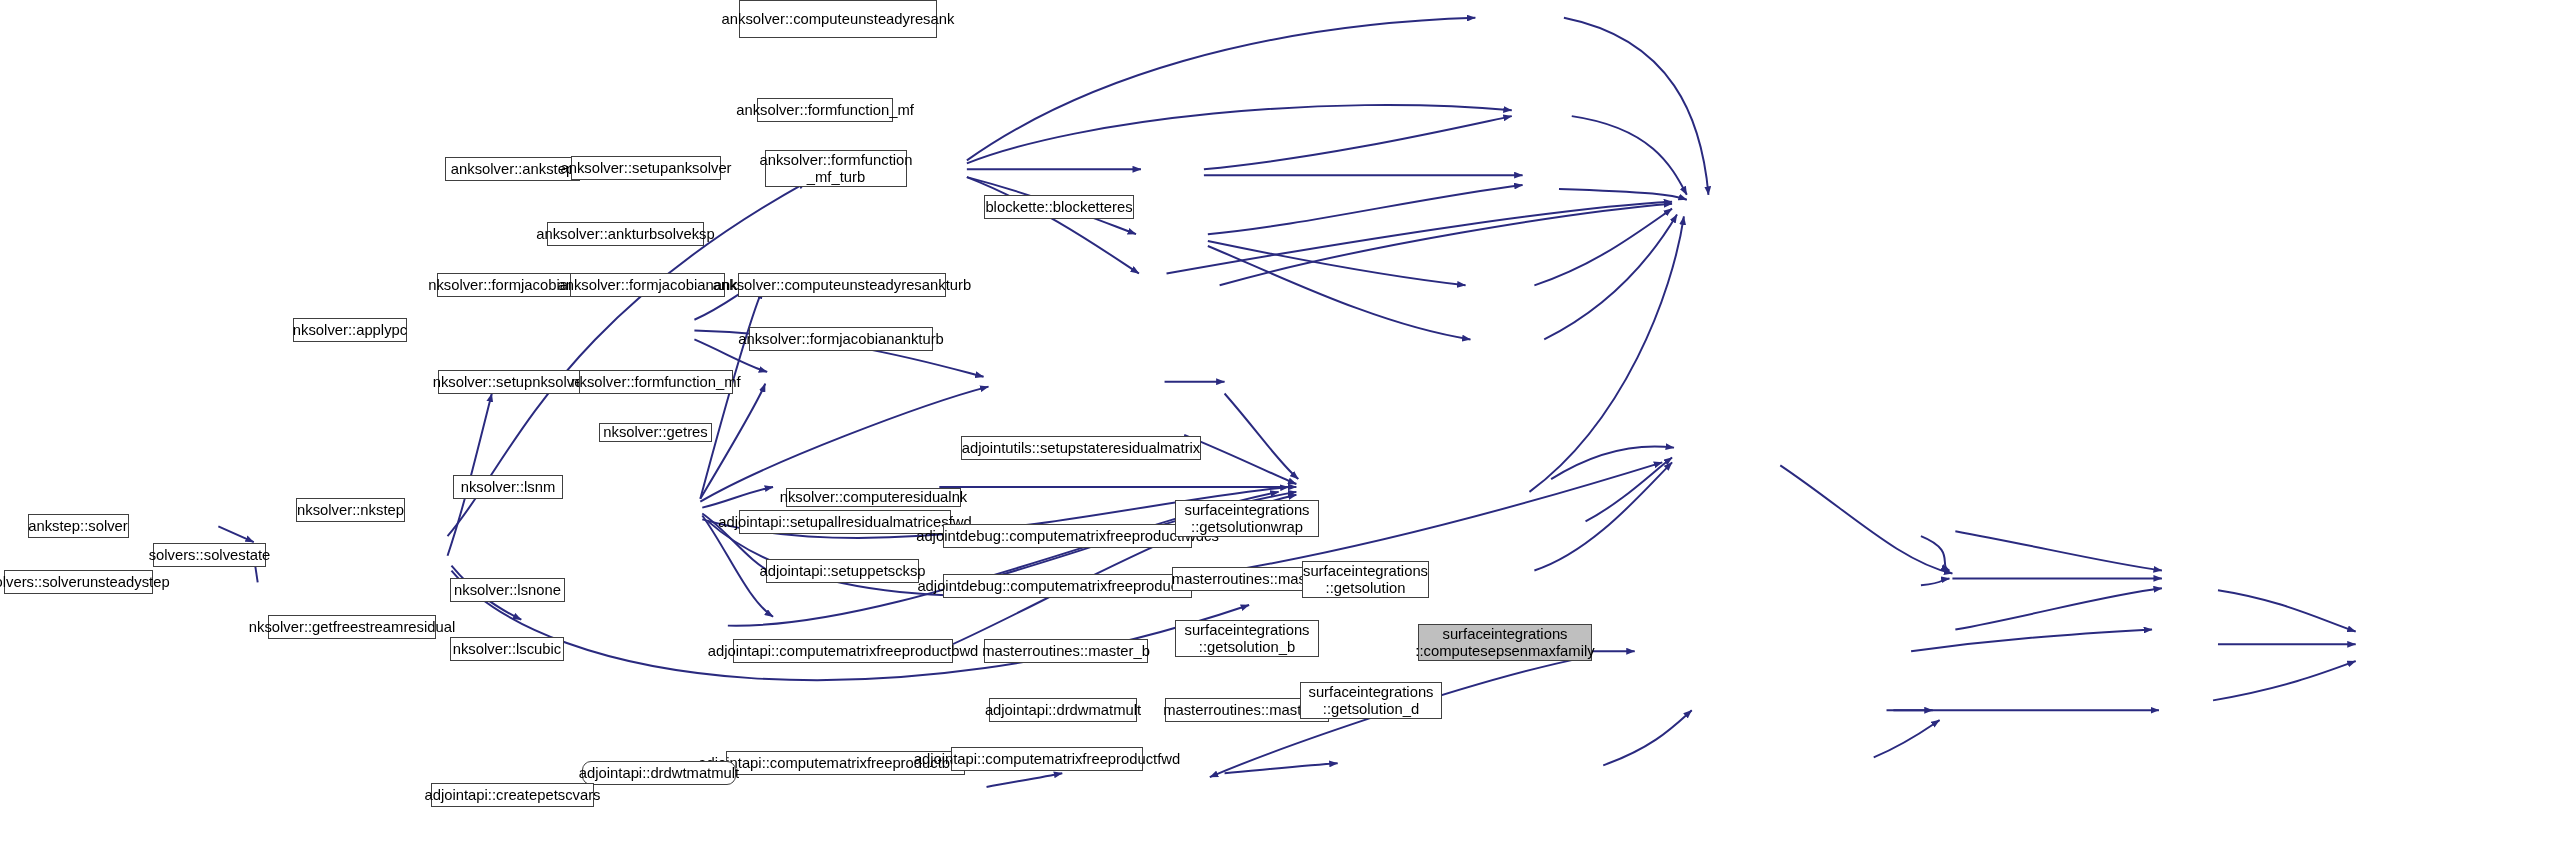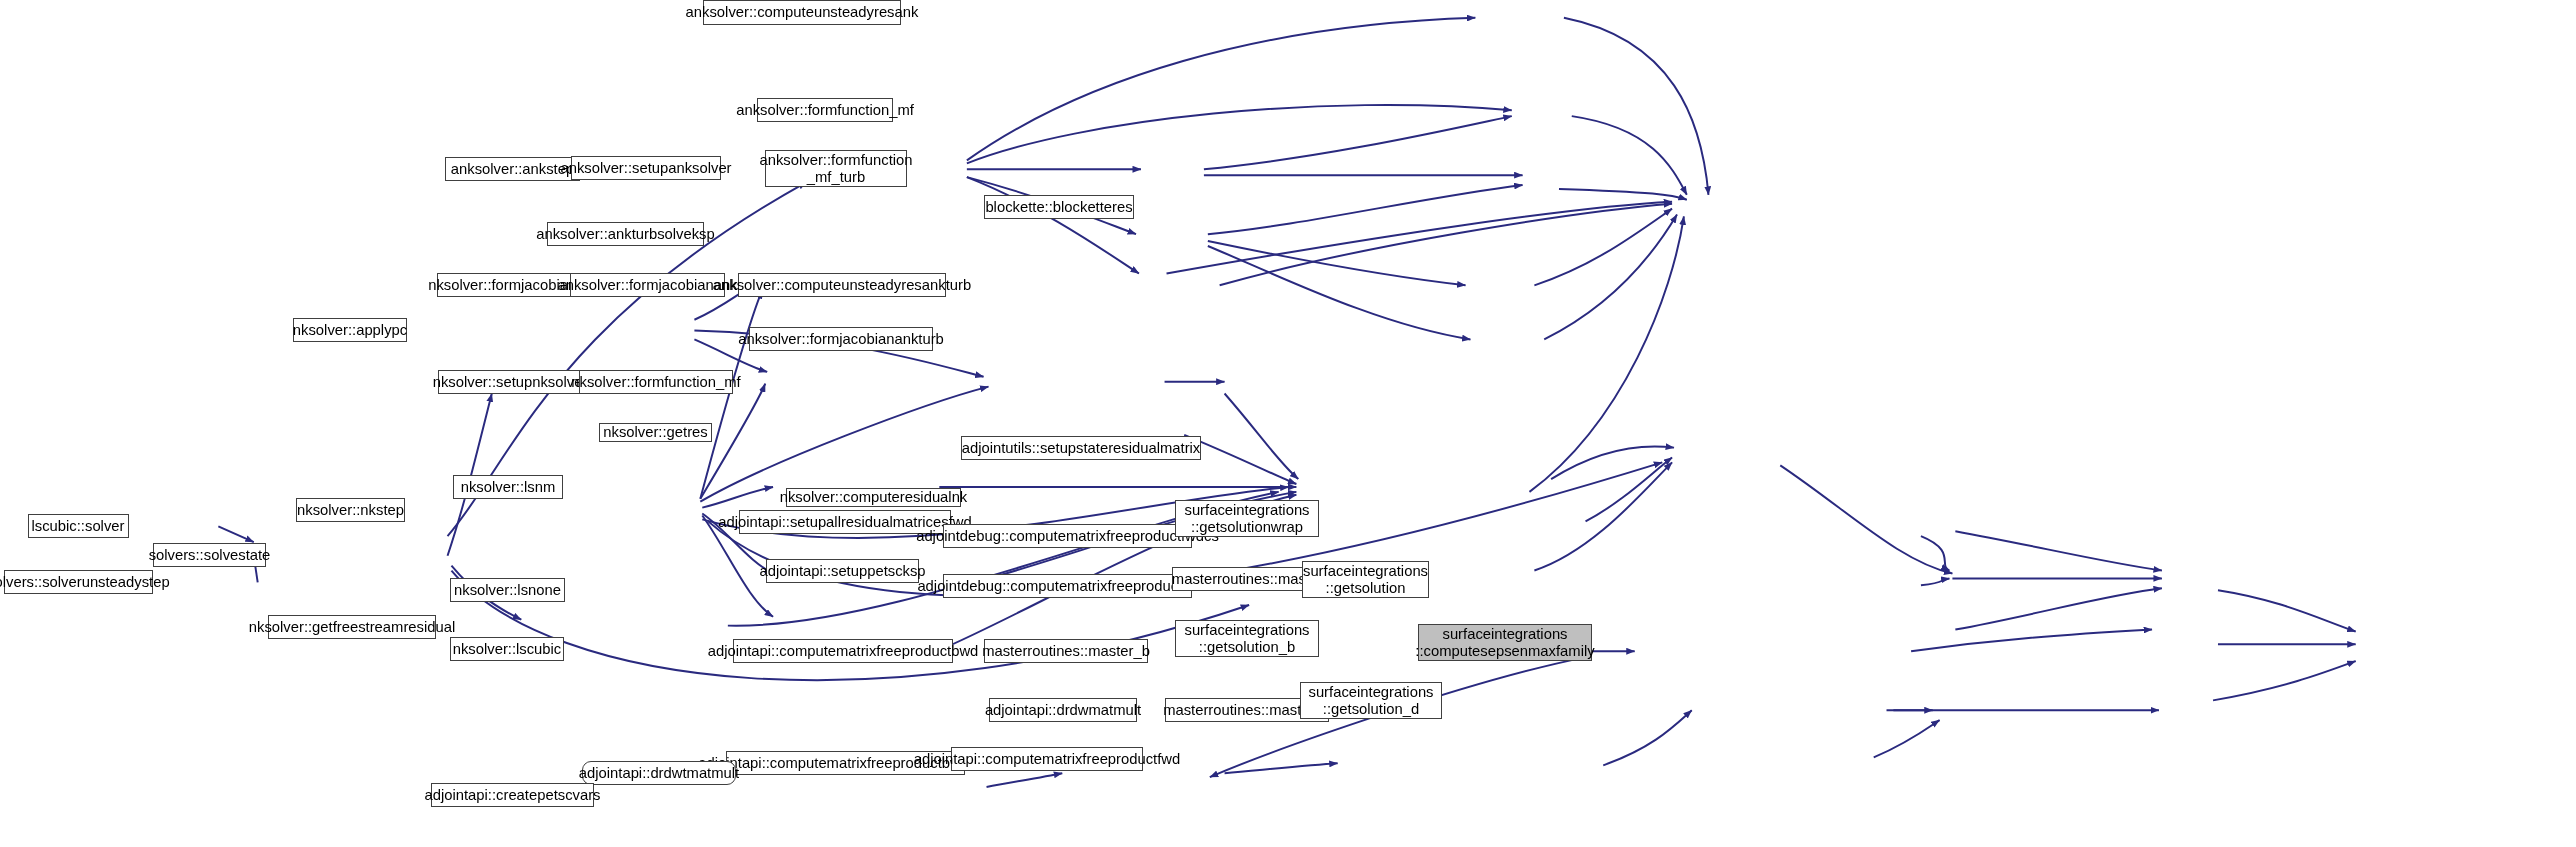--- a/index.html
+++ b/index.html
@@ -123,42 +123,42 @@
       <path d="M1918,722 L2195,722"></path>
 
       <path d="M2255,600 C2320,610 2360,630 2395,642"></path>
       <path d="M2255,655 L2395,655"></path>
       <path d="M2250,712 C2320,700 2360,685 2395,672"></path>
 
       <path d="M720,530 C900,690 1400,560 1690,470"></path>
     </g>
   </svg>
 
-  <div class="node" style="left:27.5px;top:514px;width:101px;height:23.6px;">lscubic::solver</div>
+  <div class="node" style="left:27.5px;top:514px;width:101px;height:23.6px;">ankstep::solver</div>
   <div class="node" style="left:3.9px;top:570px;width:149px;height:23.6px;">solvers::solverunsteadystep</div>
   <div class="node" style="left:153px;top:543px;width:113px;height:23.6px;">solvers::solvestate</div>
 
   <div class="node" style="left:293px;top:318px;width:114px;height:23.6px;">nksolver::applypc</div>
   <div class="node" style="left:296px;top:498px;width:109px;height:23.6px;">nksolver::nkstep</div>
   <div class="node" style="left:268px;top:615px;width:168px;height:23.6px;">nksolver::getfreestreamresidual</div>
 
   <div class="node" style="left:445px;top:157px;width:135px;height:23.6px;">anksolver::ankstep</div>
   <div class="node" style="left:437px;top:273px;width:146px;height:23.6px;">nksolver::formjacobiannk</div>
   <div class="node" style="left:438px;top:370px;width:144px;height:23.6px;">nksolver::setupnksolver</div>
   <div class="node" style="left:453px;top:475px;width:110px;height:23.6px;">nksolver::lsnm</div>
   <div class="node" style="left:450px;top:578px;width:115px;height:23.6px;">nksolver::lsnone</div>
   <div class="node" style="left:450px;top:637px;width:114px;height:23.6px;">nksolver::lscubic</div>
 
   <div class="node" style="left:571px;top:156px;width:150px;height:23.6px;">anksolver::setupanksolver</div>
   <div class="node" style="left:547px;top:222px;width:157px;height:23.6px;">anksolver::ankturbsolveksp</div>
   <div class="node" style="left:570px;top:273px;width:155px;height:23.6px;">anksolver::formjacobianank</div>
   <div class="node" style="left:579px;top:370px;width:154px;height:23.6px;">nksolver::formfunction_mf</div>
   <div class="node" style="left:599px;top:423px;width:113px;height:19px;">nksolver::getres</div>
 
-  <div class="node" style="left:703px;top:0px;width:198px;height:25px;">anksolver::computeunsteadyresank</div>
+  <div class="node" style="left:739px;top:0px;width:198px;height:38px;">anksolver::computeunsteadyresank</div>
   <div class="node" style="left:757px;top:98px;width:136px;height:23.6px;">anksolver::formfunction_mf</div>
   <div class="node" style="left:765px;top:150px;width:142px;height:37px;">anksolver::formfunction
 _mf_turb</div>
   <div class="node" style="left:738px;top:273px;width:208px;height:23.6px;">anksolver::computeunsteadyresankturb</div>
   <div class="node" style="left:749px;top:327px;width:184px;height:23.6px;">anksolver::formjacobianankturb</div>
 
   <div class="node" style="left:754px;top:488px;width:175px;height:19px;margin-left:32px;">nksolver::computeresidualnk</div>
   <div class="node" style="left:739px;top:510px;width:212px;height:23.6px;">adjointapi::setupallresidualmatricesfwd</div>
   <div class="node" style="left:766px;top:559px;width:153px;height:23.6px;">adjointapi::setuppetscksp</div>
 

